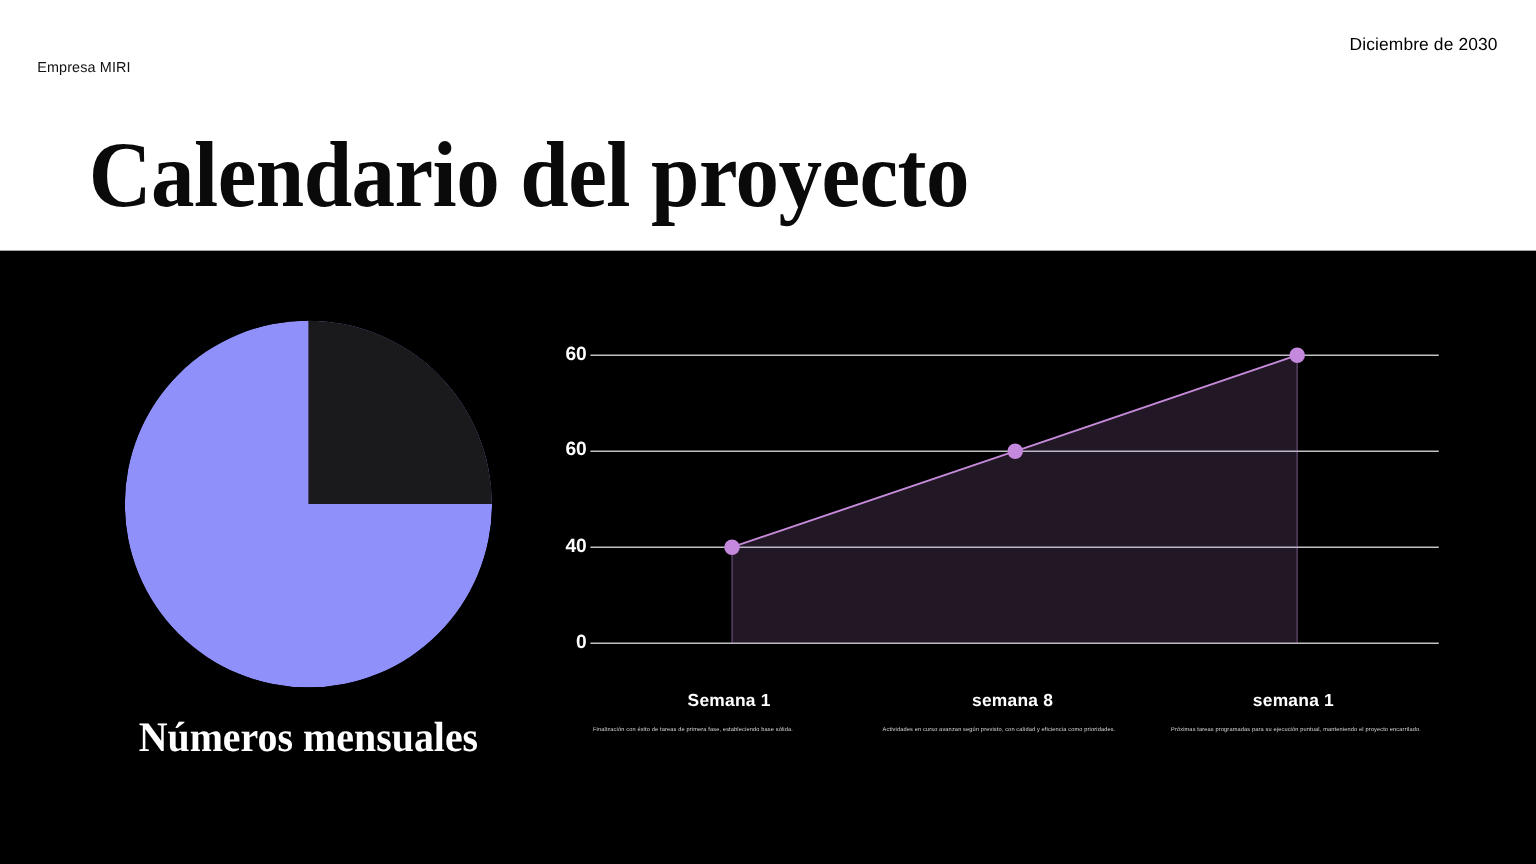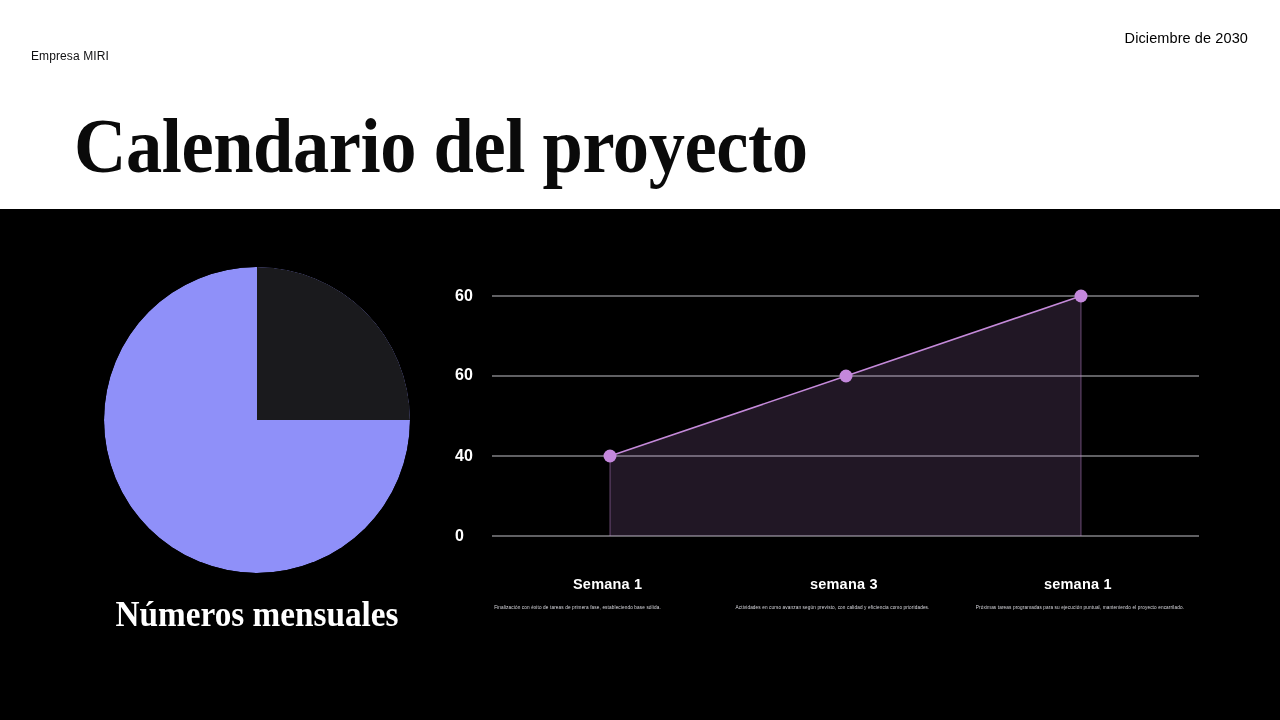--- a/index.html
+++ b/index.html
@@ -80,21 +80,21 @@
   .chart-wrap{
     position:absolute; left:455px; top:60px;
     width:760px; height:300px;
   }
   .chart-svg{ display:block; }
 
   .ytick{
     position:absolute;
     font-size:16px; font-weight:700;
     color:#ffffff;
-    text-align:left;
+    text-align:right;
     width:34px;
   }
   .xlabel{
     position:absolute;
     font-size:14.5px;
     font-weight:700;
     color:#ffffff;
     white-space:nowrap;
     letter-spacing:.2px;
     margin-top:32px;
@@ -160,21 +160,21 @@
       <line x1="626" y1="27" x2="626" y2="267" stroke="#c58ada" stroke-opacity="0.45" stroke-width="1.1"></line>
 
       <polyline points="155,187 391,107 626,27" fill="none" stroke="#c58ada" stroke-width="1.6"></polyline>
 
       <circle cx="155" cy="187" r="6.5" fill="#c488dc"></circle>
       <circle cx="391" cy="107" r="6.5" fill="#c488dc"></circle>
       <circle cx="626" cy="27" r="6.5" fill="#c488dc"></circle>
     </svg>
 
     <div class="xlabel" style="left:118px; top:275px;">Semana 1</div>
-    <div class="xlabel" style="left:355px; top:275px;">semana 3</div>
+    <div class="xlabel" style="left:355px; top:275px;">semana 8</div>
     <div class="xlabel" style="left:589px; top:275px;">semana 1</div>
   </div>
 
   <div class="notes">
     <div class="note" style="left:10px;  width:225px;">Finalización con éxito de tareas de primera fase, estableciendo base sólida.</div>
     <div class="note" style="left:245px; width:265px;">Actividades en curso avanzan según previsto, con calidad y eficiencia como prioridades.</div>
     <div class="note" style="left:490px; width:270px;">Próximas tareas programadas para su ejecución puntual, manteniendo el proyecto encarrilado.</div>
   </div>
 
 </div>

